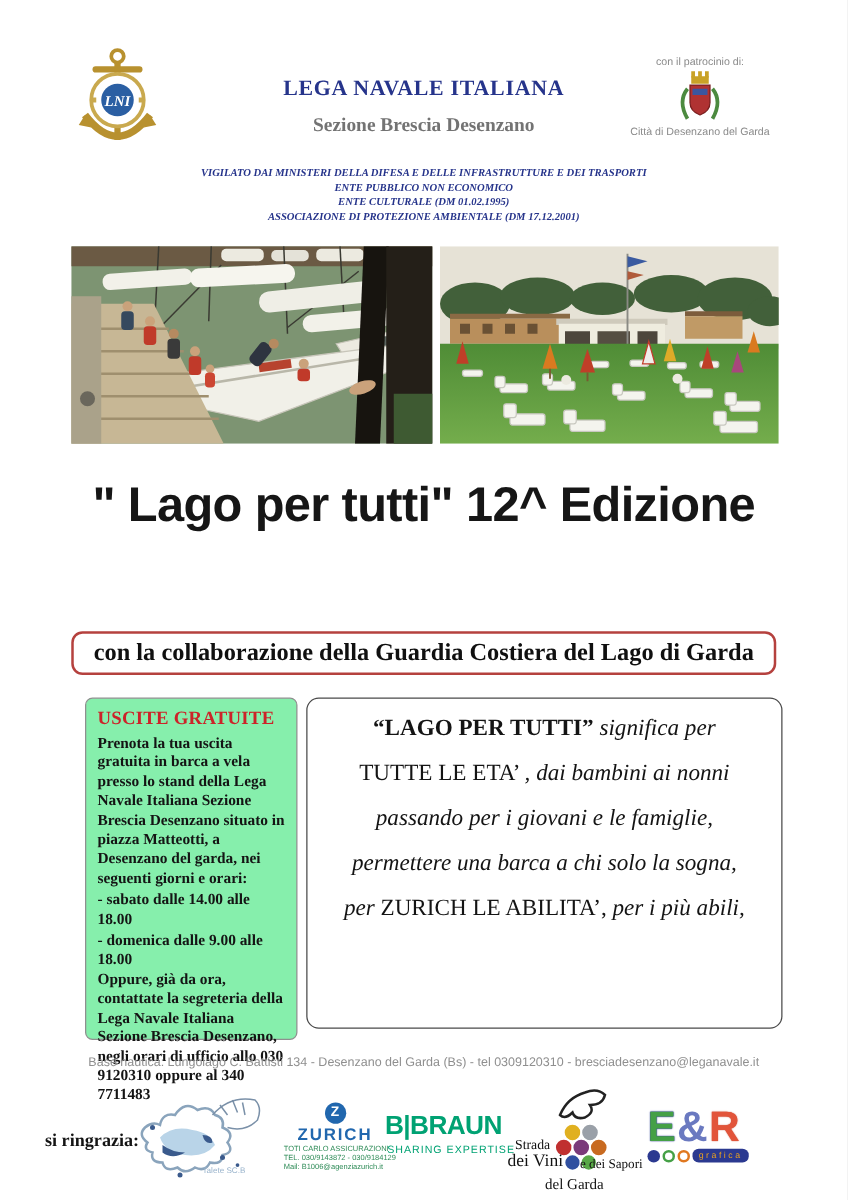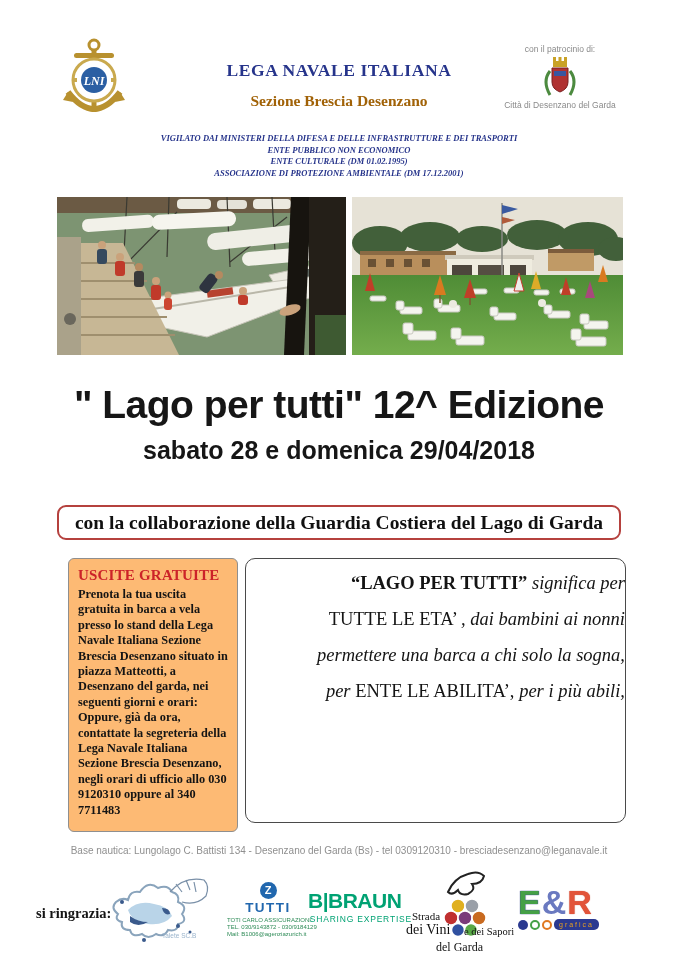--- a/index.html
+++ b/index.html
@@ -3,49 +3,49 @@
 <meta charset="utf-8">
 <style>
   html,body{margin:0;padding:0;background:#e9e9e9;}
   .poster{position:relative;width:678px;height:960px;background:#ffffff;margin:0 auto;
           font-family:"Liberation Serif",serif;overflow:hidden;}
   .abs{position:absolute;}
 
   
   .org-name{left:0;right:0;top:60px;text-align:center;color:#26348b;font-weight:bold;
             font-size:17.5px;letter-spacing:.6px;}
-  .org-section{left:0;right:0;top:92px;text-align:center;color:#a16207;font-weight:bold;font-size:15.5px;}
+  .org-section{left:0;right:0;top:92px;text-align:center;color:#737373;font-weight:bold;font-size:15.5px;}
   .patron-label{left:470px;width:180px;top:44px;text-align:center;color:#8a8a8a;
                 font-size:8.5px;font-family:"Liberation Sans",sans-serif;}
   .patron-city{left:470px;width:180px;top:100px;text-align:center;color:#8a8a8a;
                font-size:8.5px;font-family:"Liberation Sans",sans-serif;}
   .inst-lines{left:0;right:0;top:133px;text-align:center;color:#26348b;
               font-size:8.5px;font-weight:bold;font-style:italic;line-height:11.5px;}
 
   
   .main-title{left:0;right:0;top:383px;text-align:center;color:#161616;font-weight:bold;
               font-size:39px;font-family:"Liberation Sans",sans-serif;letter-spacing:-.5px;}
   .sub-title{left:0;right:0;top:436px;text-align:center;color:#161616;font-weight:bold;
              font-size:25px;font-family:"Liberation Sans",sans-serif;}
 
   
   .banner{left:57px;top:505px;width:560px;height:31px;border:2px solid #b5413e;border-radius:9px;
           text-align:center;line-height:31px;font-weight:bold;font-size:19.5px;color:#101010;}
 
   
   .left-box{left:68px;top:558px;width:150px;height:256px;border:1px solid #8f8f8f;border-radius:6px;
-            padding:8px 9px;background:#fdba74;}
+            padding:8px 9px;background:#86efac;}
   .left-box-title{color:#cc2329;font-weight:bold;font-size:15px;letter-spacing:.2px;margin-bottom:3px;}
   .left-box-text{color:#141414;font-weight:bold;font-size:12.3px;line-height:15.4px;}
   .left-box-text .li{margin-top:2px;}
 
   
   .right-box{left:245px;top:558px;width:379px;height:257px;border:1.5px solid #4a4a4a;border-radius:10px;
              background:#fff;padding-top:6px;}
-  .rich-line{text-align:right;font-size:18.5px;color:#141414;line-height:36px;white-space:nowrap;}
+  .rich-line{text-align:center;font-size:18.5px;color:#141414;line-height:36px;white-space:nowrap;}
   .seg-b{font-weight:bold;}
   .seg-i{font-style:italic;}
   .seg-n{}
 
   
   .contact-line{left:0;right:0;top:845px;text-align:center;color:#8f8f8f;font-size:10px;
                 font-family:"Liberation Sans",sans-serif;}
 
   
   .thanks-label{left:36px;top:905px;font-weight:bold;font-size:14.5px;color:#141414;}
@@ -238,37 +238,39 @@
       <polygon points="214,80 219,98 209,98" fill="#bf3f28"></polygon>
       <polygon points="238,84 243,101 233,101" fill="#a8487c"></polygon>
       <polygon points="18,76 23,94 13,94" fill="#bf3f28"></polygon>
       <polygon points="251,68 256,85 246,85" fill="#d97a20"></polygon>
     </g>
     <circle cx="101" cy="107" r="4" fill="#eceae0"></circle>
       <circle cx="190" cy="106" r="4" fill="#eceae0"></circle>
   </svg>
 
   <div class="abs main-title">" Lago per tutti" 12^ Edizione</div>
-  <div class="abs sub-title">sabato 28 e domenica 29/04/2018</div>
 
   <div class="abs banner">con la collaborazione della Guardia Costiera del Lago di Garda</div>
 
   <div class="abs left-box">
     <div class="left-box-title">USCITE GRATUITE</div>
     <div class="left-box-text">
       <div>Prenota la tua uscita gratuita in barca a vela presso lo stand della Lega Navale Italiana Sezione Brescia Desenzano situato in piazza Matteotti, a Desenzano del garda, nei seguenti giorni e orari:</div>
+      <div class="li">- sabato dalle 14.00 alle 18.00</div>
+      <div class="li">- domenica dalle 9.00 alle 18.00</div>
       <div>Oppure, già da ora, contattate la segreteria della Lega Navale Italiana Sezione Brescia Desenzano, negli orari di ufficio allo 030 9120310 oppure al 340 7711483</div>
     </div>
   </div>
 
   <div class="abs right-box">
       <div class="rich-line"><span class="seg-b">“LAGO PER TUTTI”</span><span class="seg-i">  significa per</span></div>
       <div class="rich-line"><span class="seg-n">TUTTE LE ETA’ </span><span class="seg-i">, dai bambini ai nonni</span></div>
+      <div class="rich-line"><span class="seg-i">passando per i giovani e le famiglie,</span></div>
       <div class="rich-line"><span class="seg-i">permettere una barca a chi solo la sogna,</span></div>
-      <div class="rich-line"><span class="seg-i">per </span><span class="seg-n">ENTE LE ABILITA’,</span><span class="seg-i"> per i più abili,</span></div>
+      <div class="rich-line"><span class="seg-i">per </span><span class="seg-n">ZURICH LE ABILITA’,</span><span class="seg-i"> per i più abili,</span></div>
     </div>
 
   <div class="abs contact-line">Base nautica: Lungolago C. Battisti 134  - Desenzano del Garda (Bs)  - tel 0309120310 - bresciadesenzano@leganavale.it</div>
 
   <div class="abs thanks-label">si ringrazia:</div>
 
   <svg class="abs" style="left:100px;top:874px;" width="112" height="82" viewBox="0 0 112 82">
     <path d="M18,40 q-8,-6 -2,-12 q6,-5 12,-2 q2,-10 12,-8 q8,-12 18,-4 q10,-4 14,4 q8,2 6,10 q10,4 4,12
              q6,8 -4,10 q0,8 -10,6 q-4,8 -12,4 q-8,6 -14,0 q-10,4 -12,-4 q-10,0 -8,-8 q-8,-2 -4,-8 z" fill="#ffffff" stroke="#8aa4bc" stroke-width="2"></path>
     <path d="M28,36 q10,-10 26,-6 q14,2 18,12 q-8,10 -24,8 q-16,-2 -20,-14 z" fill="#b9d4e8"></path>
@@ -277,21 +279,21 @@
     <circle cx="22" cy="28" r="2" fill="#3a5a8c"></circle>
       <circle cx="78" cy="52" r="2" fill="#3a5a8c"></circle>
     <circle cx="44" cy="66" r="2" fill="#3a5a8c"></circle>
       <circle cx="90" cy="58" r="1.5" fill="#3a5a8c"></circle>
     <path d="M70,18 q14,-16 34,-12 q6,6 2,16 q-10,10 -24,6 M76,10 l6,8 M86,6 l4,10 M94,8 l2,10" fill="none" stroke="#7a90a8" stroke-width="1.2"></path>
     <text x="62" y="64" font-family="Liberation Sans,sans-serif" font-size="6.5" fill="#9ab4cc">Talete SC.B</text>
   </svg>
 
   <div class="abs zurich">
     <div class="zcircle">Z</div>
-    <div class="zname">TUTTI</div>
+    <div class="zname">ZURICH</div>
     <div class="zlines">
         <div>TOTI CARLO ASSICURAZIONI</div>
         <div>TEL. 030/9143872 - 030/9184129</div>
         <div>Mail: B1006@agenziazurich.it</div>
       </div>
   </div>
 
   <div class="abs strada">
     <svg class="abs" style="left:22px;top:0;" width="70" height="78" viewBox="0 0 70 78">
       <path d="M20,22 q6,-14 20,-18 q10,-4 16,2 q-2,8 -12,8 q4,6 -4,10 q-8,2 -10,-4 q-6,6 -10,2 z" fill="none" stroke="#222" stroke-width="2"></path>

